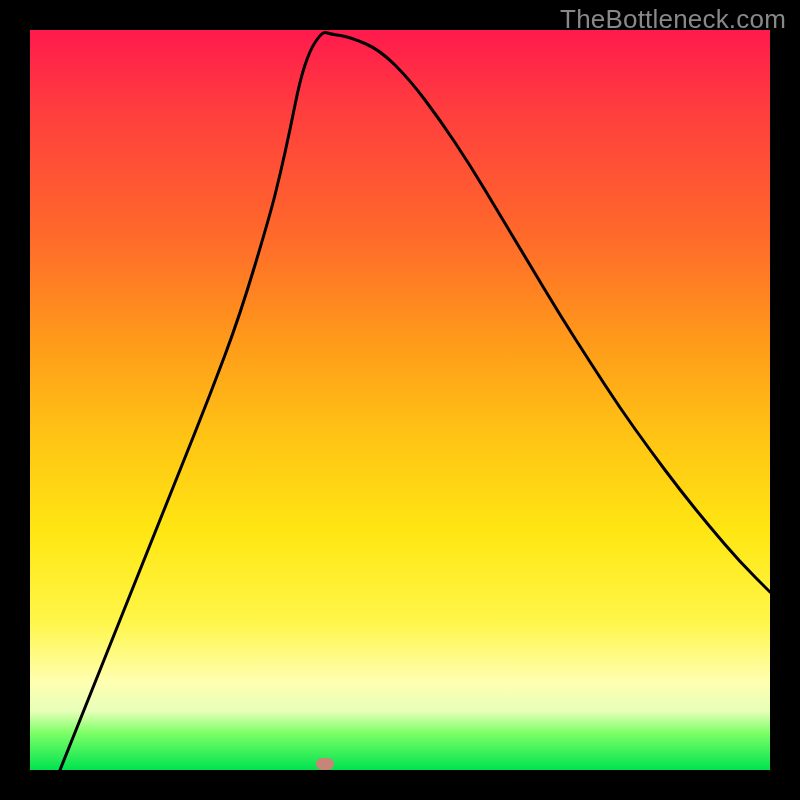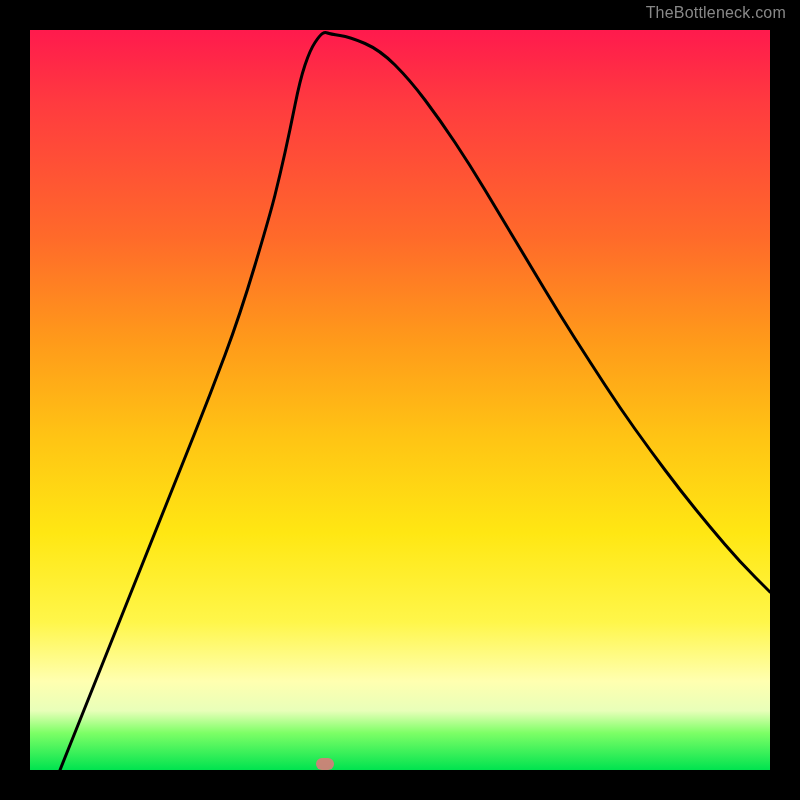--- a/index.html
+++ b/index.html
@@ -48,21 +48,21 @@
     border-radius: 6px;
     background: #d97b7b;
     opacity: 0.9;
     transform: translate(-50%, -50%);
   }
   .watermark {
     position: absolute;
     top: 4px;
     right: 14px;
     color: #888;
-    font-size: 16px;
+    font-size: 26px;
     font-weight: 500;
     letter-spacing: 0.2px;
     user-select: none;
   }
   svg.curve {
     position: absolute;
     top: 0;
     left: 0;
     width: 740px;
     height: 740px;

